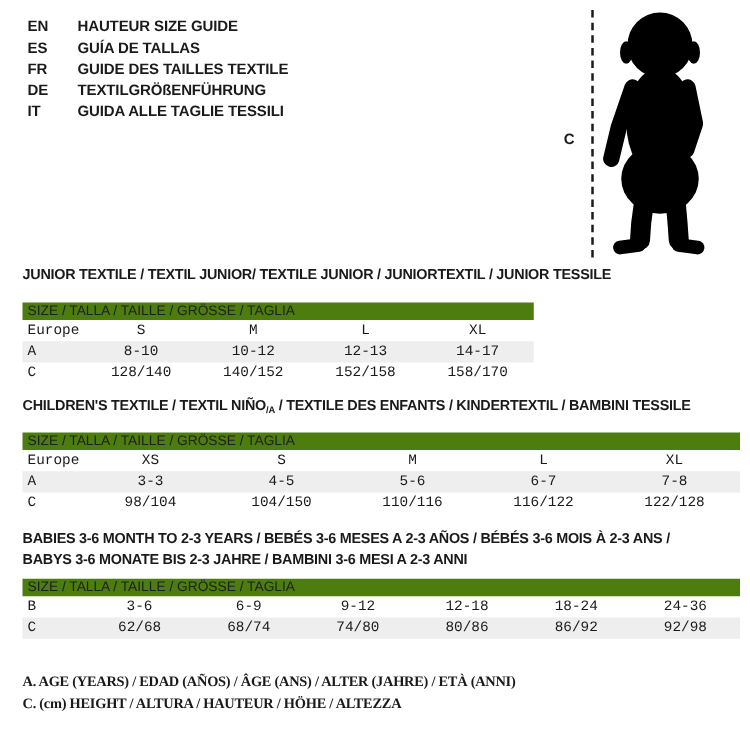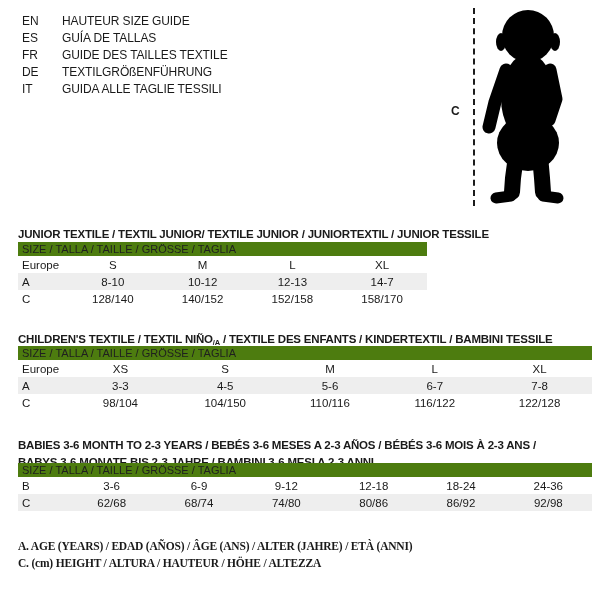--- a/index.html
+++ b/index.html
@@ -10,49 +10,49 @@
     background:#ffffff;
     color:#1a1a1a;
     font-family:"Liberation Sans", sans-serif;
     overflow:hidden;
   }
   
   .lang-list {
     position:absolute; top:13px; left:22px;
     display:grid; grid-template-columns:40px auto;
     row-gap:0;
-    font-size:12px; font-weight:400; letter-spacing:-0.1px;
+    font-size:12px; font-weight:700; letter-spacing:-0.1px;
   }
   .lang-list span { line-height:17px; white-space:nowrap; }
   
   .height-line {
     position:absolute; left:473px; top:8px; height:198px; width:0;
     border-left:2px dashed #1b1b1b;
   }
   .height-label {
     position:absolute; left:451px; top:104px;
     font-size:12px; font-weight:700;
   }
   .toddler { position:absolute; left:482px; top:6px; }
   
   .sec-title {
     position:absolute; left:18px;
     font-size:11.5px; font-weight:700; letter-spacing:-0.2px;
-    white-space:nowrap; line-height:17px;margin-top:14px;
+    white-space:nowrap; line-height:17px;
   }
   .sub { font-size:7.5px; vertical-align:-2px; }
   
   .tbl { position:absolute; left:18px; }
   .tbl-bar {
     background:#4d7c0f; height:14px;
     display:flex; align-items:center;
     font-size:11px; padding-left:4px; color:#1f1f1f;
     white-space:nowrap;
   }
-  .tbl-row { display:flex; height:17px; align-items:center; font-size:11.5px; }
+  .tbl-row { display:flex; height:17px; align-items:center; font-size:11.5px;font-family:Liberation Mono, monospace; }
   .tbl-row.alt { background:#eeeeee; }
   .cell-label { width:50px; padding-left:4px; text-align:left; }
   .cell { flex:1; text-align:center; }
   
   .legend {
     position:absolute; left:18px; top:538px;
     font-size:11.5px; font-weight:700; letter-spacing:-0.2px;
   }
   .legend div { line-height:17px; white-space:nowrap;font-family:Liberation Serif, serif; }
 </style>
@@ -98,21 +98,21 @@
     <span class="cell">S</span>
     <span class="cell">M</span>
     <span class="cell">L</span>
     <span class="cell">XL</span>
   </div>
   <div class="tbl-row alt">
     <span class="cell-label">A</span>
     <span class="cell">8-10</span>
     <span class="cell">10-12</span>
     <span class="cell">12-13</span>
-    <span class="cell">14-7</span>
+    <span class="cell">14-17</span>
   </div>
   <div class="tbl-row">
     <span class="cell-label">C</span>
     <span class="cell">128/140</span>
     <span class="cell">140/152</span>
     <span class="cell">152/158</span>
     <span class="cell">158/170</span>
   </div>
 </div>
 

